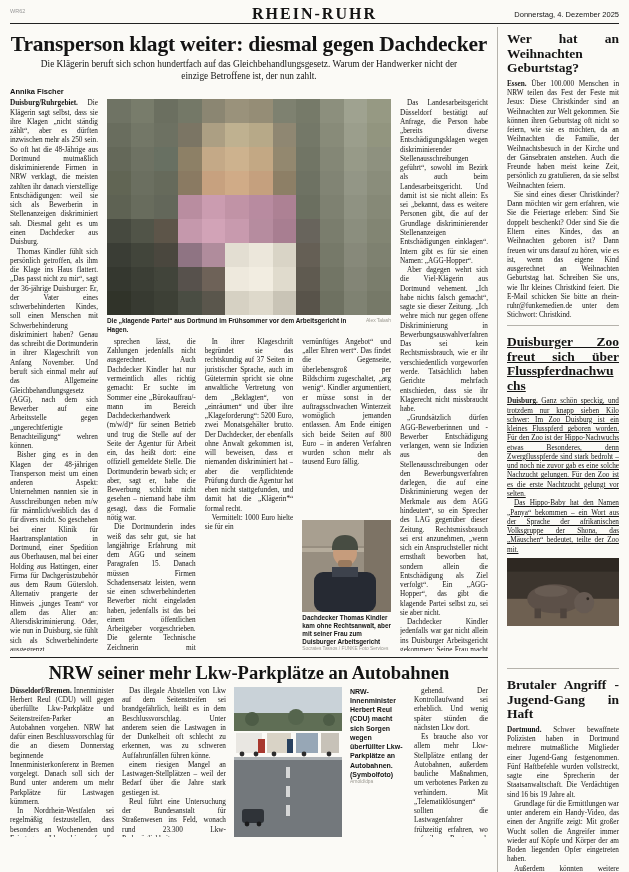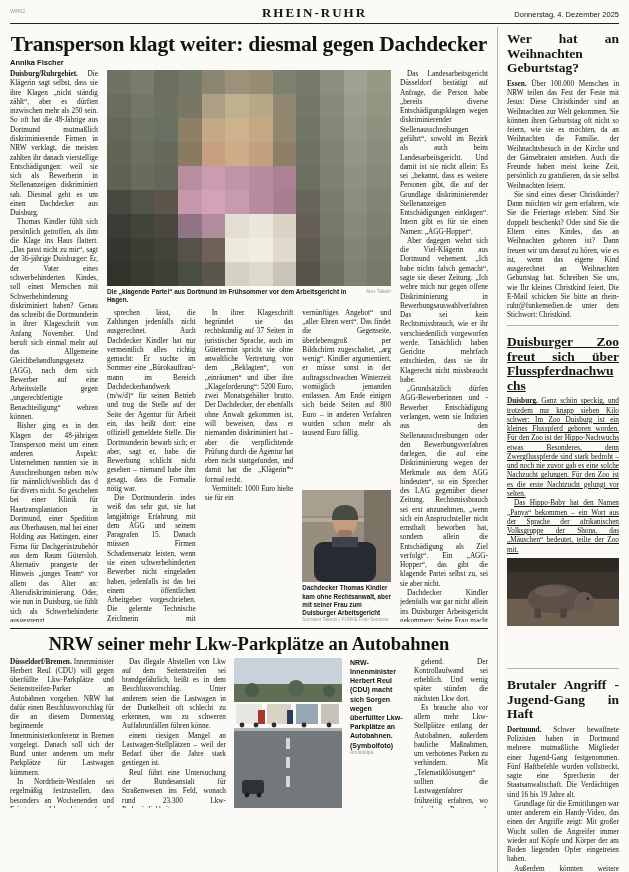--- a/index.html
+++ b/index.html
@@ -2,21 +2,21 @@
 <html lang="de"><head>
 <meta charset="utf-8">
 <style>
   html,body{margin:0;padding:0;background:#d8d6d2;}
   .page{width:629px;height:872px;background:#fbfaf6;color:#141414;box-sizing:border-box;
         padding:5px 10px;font-family:"Liberation Serif",serif;overflow:hidden;position:relative;}
   
   .masthead{position:relative;height:18px;border-bottom:1.3px solid #222;margin-bottom:3px;}
   .edition{position:absolute;left:0;top:3px;font:5.5px "Liberation Sans",sans-serif;color:#999;}
   .section-title{position:absolute;left:50%;transform:translateX(-50%);top:0;margin:0;
-        font-size:13px;letter-spacing:2px;font-weight:700;}
+        font-size:16px;letter-spacing:2px;font-weight:700;}
   .pagedate{position:absolute;right:0;top:5px;font:7.5px "Liberation Sans",sans-serif;}
   
   .content{display:flex;}
   .main-col{width:478px;flex:none;}
   .side-col{flex:1;border-left:1px solid #b5b2ab;margin-left:9px;padding-left:9px;min-width:0;}
   
   .lead-article h2{font-size:21.5px;text-align:center;margin:6px 0 3px;line-height:1.03;
         font-weight:700;letter-spacing:-0.2px;}
   .deck{font-size:9.3px;text-align:center;margin:0 28px 5px;line-height:1.3;}
   .byline{font:bold 7.5px "Liberation Sans",sans-serif;margin:0 0 3px;}
@@ -72,20 +72,21 @@
     <h1 class="section-title">RHEIN-RUHR</h1>
     <span class="pagedate">Donnerstag, 4. Dezember 2025</span>
   </header>
 
   <div class="content">
 
     <div class="main-col">
 
       <article class="lead-article">
         <h2>Transperson klagt weiter: diesmal gegen Dachdecker</h2>
+        <p class="deck">Die Klägerin beruft sich schon hundertfach auf das Gleichbehandlungsgesetz. Warum der Handwerker nicht der einzige Betroffene ist, der nun zahlt.</p>
         <div class="byline">Annika Fischer</div>
 
         <div class="article-body">
 
           <div class="ncol col1">
             <p class="lead"><strong>Duisburg/Ruhrgebiet.</strong> <span>Die Klägerin sagt selbst, dass sie ihre Klagen „nicht ständig zählt“, aber es dürften inzwischen mehr als 250 sein. So oft hat die 48-Jährige aus Dortmund mutmaßlich diskriminierende Firmen in NRW verklagt, die meisten zahlten ihr danach vierstellige Entschädigungen: weil sie sich als Bewerberin in Stellenanzeigen diskriminiert sah. Diesmal geht es um einen Dachdecker aus Duisburg.</span></p>
             <div>
                 <p>Thomas Kindler fühlt sich persönlich getroffen, als ihm die Klage ins Haus flattert. „Das passt nicht zu mir“, sagt der 36-jährige Duisburger: Er, der Vater eines schwerbehinderten Kindes, soll einen Menschen mit Schwerbehinderung diskriminiert haben? Genau das schreibt die Dortmunderin in ihrer Klageschrift von Anfang November. Und beruft sich einmal mehr auf das Allgemeine Gleichbehandlungsgesetz (AGG), nach dem sich Bewerber auf eine Arbeitsstelle gegen „ungerechtfertigte Benachteiligung“ wehren können.</p>
                 <p>Bisher ging es in den Klagen der 48-jährigen Transperson meist um einen anderen Aspekt: Unternehmen nannten sie in Ausschreibungen neben m/w für männlich/weiblich das d für divers nicht. So geschehen bei einer Klinik für Haartransplantation in Dortmund, einer Spedition aus Oberhausen, mal bei einer Holding aus Hattingen, einer Firma für Dachgerüstzubehör aus dem Raum Gütersloh. Alternativ prangerte der Hinweis „junges Team“ vor allem das Alter an: Altersdiskriminierung. Oder, wie nun in Duisburg, sie fühlt sich als Schwerbehinderte ausgegrenzt.</p>
               </div>

